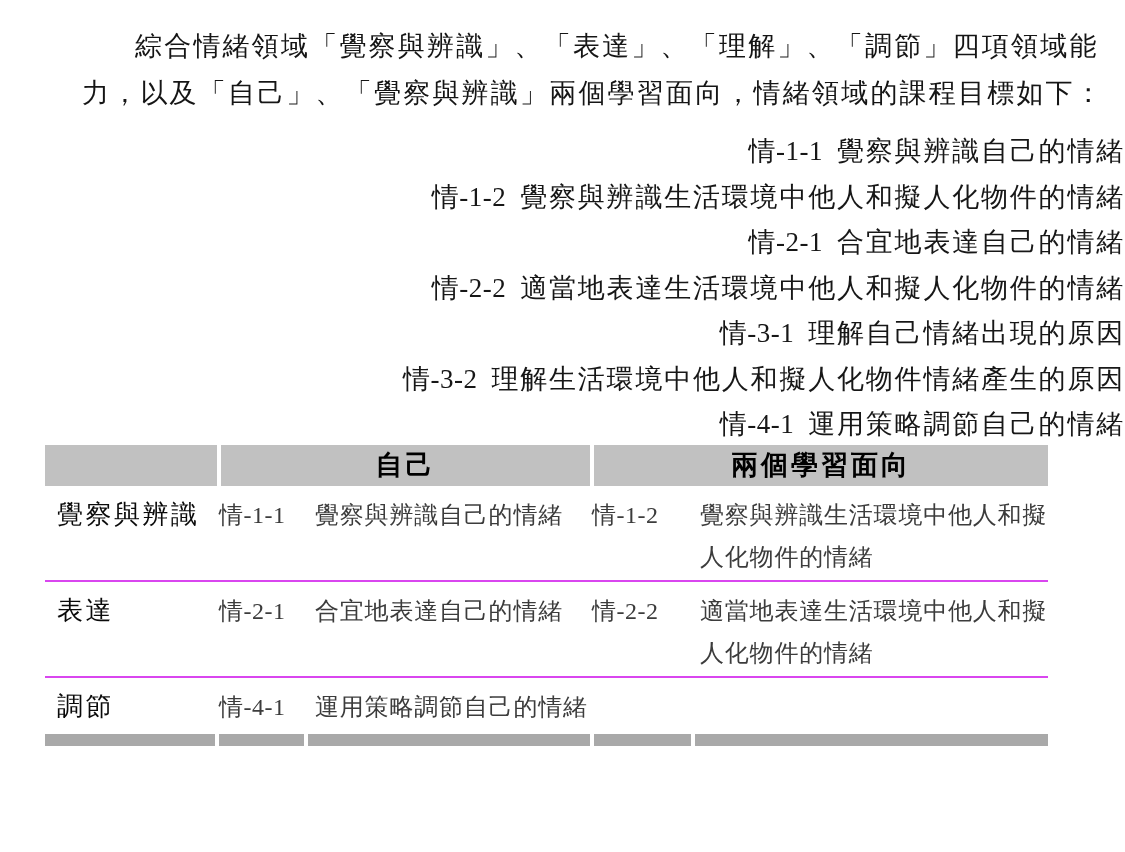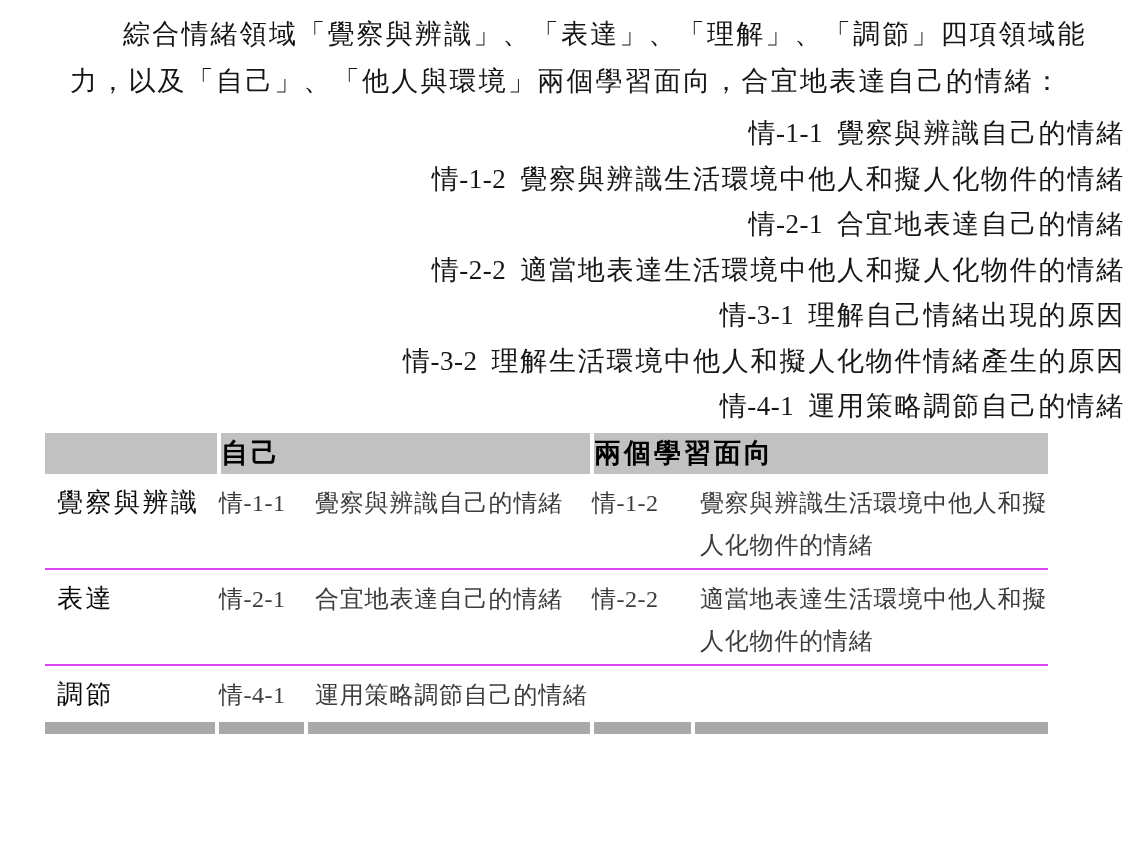--- a/index.html
+++ b/index.html
@@ -5,49 +5,49 @@
   html,body{margin:0;padding:0;background:#ffffff;}
   body{
     width:1125px;height:852px;
     font-family:"Liberation Serif","DejaVu Serif",serif;
     color:#111111;
     position:relative;overflow:hidden;
   }
   .page{position:relative;width:1125px;height:852px;background:#ffffff;}
 
   
-  .intro{margin:0;padding-top:11px;font-size:27px;letter-spacing:2.2px;line-height:47px;color:#151515;}
+  .intro{margin:12px;padding-top:11px;font-size:27px;letter-spacing:2.2px;line-height:47px;color:#151515;}
   .intro .l1{display:block;margin-left:123px;white-space:nowrap;}
   .intro .l2{display:block;margin-left:70px;white-space:nowrap;}
 
   
   .objectives{list-style:none;margin:6px 0 0 93px;padding:0;font-size:27px;letter-spacing:1.8px;color:#171717;}
   .objectives li{line-height:45.5px;white-space:nowrap;text-align:right;}
   .objectives .ocode{margin-right:14px;letter-spacing:0.5px;}
 
   
   .tbl{position:absolute;left:45px;top:433px;width:1003px;}
   .tbl-head{display:grid;grid-template-columns:172px 369px 454px;column-gap:4px;height:41px;}
-  .hcell{background:#c1c1c1;text-align:left;font-weight:bold;font-size:27px;line-height:41px;letter-spacing:3px;color:#000000;}
+  .hcell{background:#c1c1c1;text-align:center;font-weight:bold;font-size:27px;line-height:41px;letter-spacing:3px;color:#000000;}
   .trow{display:grid;grid-template-columns:172px 88px 285px 100px 358px;padding:8px 0 2px 0;}
   .trow + .trow{border-top:2px solid #d946ef;}
   .ability{font-weight:normal;font-size:26px;letter-spacing:2.5px;padding-left:12px;color:#0a0a0a;line-height:42px;white-space:nowrap;}
   .tcode{font-size:24px;color:#3c3c3c;letter-spacing:0.5px;line-height:42px;padding-left:2px;}
   .tdesc{font-size:24px;color:#3c3c3c;letter-spacing:0.8px;line-height:42px;padding-left:10px;word-break:break-all;line-break:anywhere;}
   .tbl-foot{display:grid;grid-template-columns:170px 85px 282px 97px 353px;column-gap:4px;height:12px;margin-top:4px;}
   .fseg{background:#a9a9a9;}
 </style>
 </head>
 <body>
 
 <div class="page">
 
   <p class="intro">
     <span class="l1">綜合情緒領域「覺察與辨識」、「表達」、「理解」、「調節」四項領域能</span>
-    <span class="l2">力，以及「自己」、「他人與環境」兩個學習面向，合宜地表達自己的情緒：</span>
+    <span class="l2">力，以及「自己」、「覺察與辨識」兩個學習面向，情緒領域的課程目標如下：</span>
   </p>
 
   <ul class="objectives">
     <li><span class="ocode">情-1-1</span><span>覺察與辨識自己的情緒</span></li>
     <li><span class="ocode">情-1-2</span><span>覺察與辨識生活環境中他人和擬人化物件的情緒</span></li>
     <li><span class="ocode">情-2-1</span><span>合宜地表達自己的情緒</span></li>
     <li><span class="ocode">情-2-2</span><span>適當地表達生活環境中他人和擬人化物件的情緒</span></li>
     <li><span class="ocode">情-3-1</span><span>理解自己情緒出現的原因</span></li>
     <li><span class="ocode">情-3-2</span><span>理解生活環境中他人和擬人化物件情緒產生的原因</span></li>
     <li><span class="ocode">情-4-1</span><span>運用策略調節自己的情緒</span></li>

